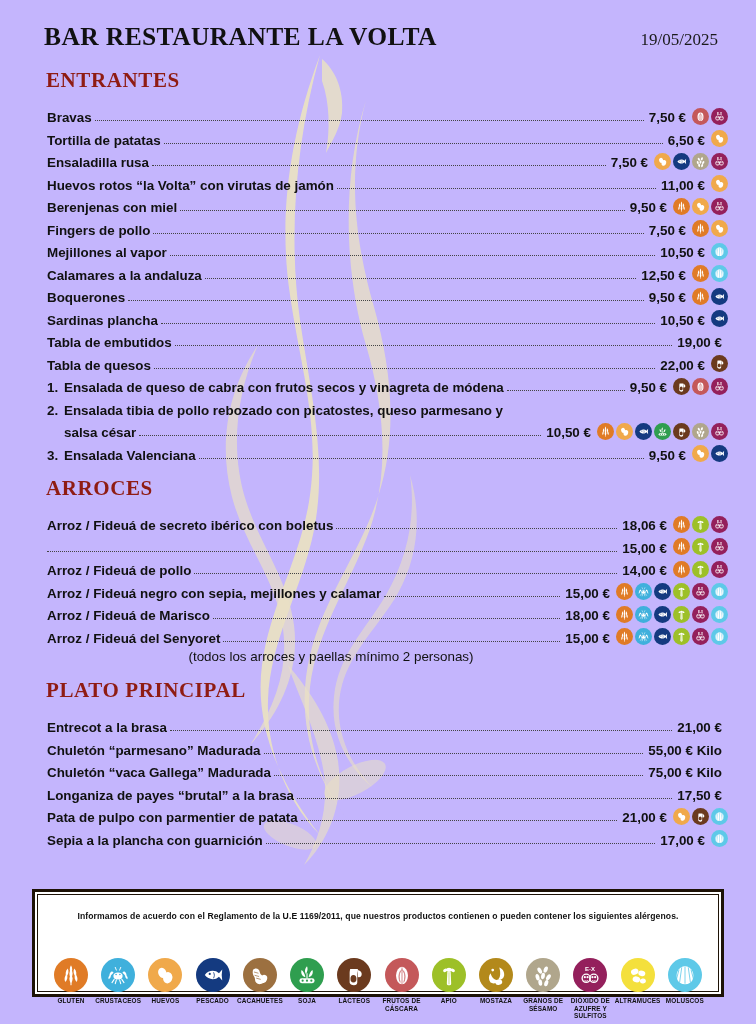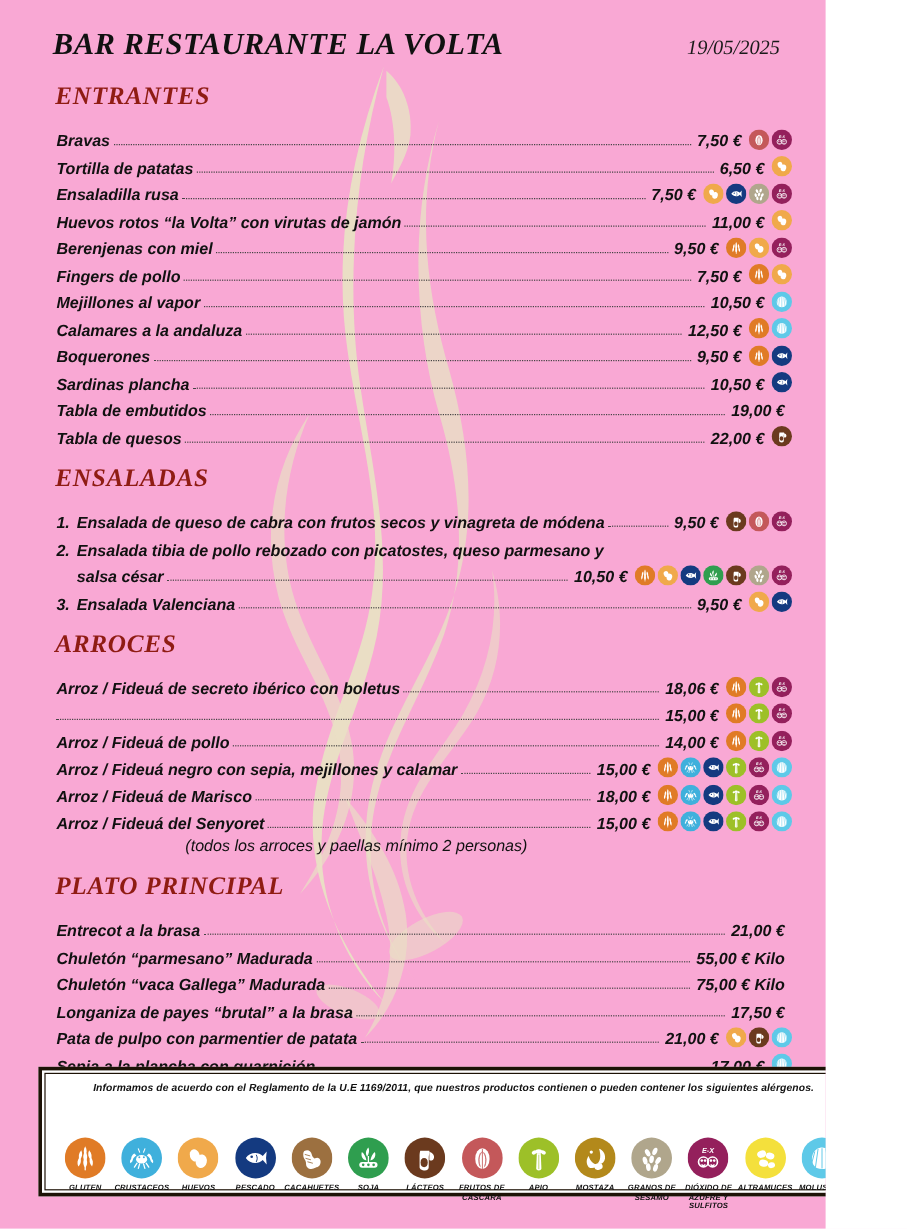--- a/index.html
+++ b/index.html
@@ -6,25 +6,24 @@
   * { box-sizing: border-box; }
   html, body {
     margin: 0; padding: 0;
     width: 756px; height: 1024px;
     background: #ffffff;
     font-family: "Liberation Sans", sans-serif;
   }
 
   #page {
     position: relative;
-    width: 688px;
+    width: 756px;
     height: 1024px;
-    background: #f9a8d4;
+    background: #c4b5fd;
     overflow: hidden;
-    font-style: italic;
   }
 
   
   #watermark {
     position: absolute;
     left: 170px; top: 45px;
     width: 330px; height: 840px;
     z-index: 0;
     pointer-events: none;
     opacity: 1;
@@ -139,21 +138,21 @@
     left: 32px; top: 889px;
     width: 692px; height: 108px;
     border: 3px solid #1d1206;
     background: #ffffff;
     padding: 2px;
     z-index: 3;
   }
   .legend-inner {
     border: 1.5px solid #1d1206;
     width: 100%; height: 100%;
-    padding: 6px 6px 4px 6px;
+    padding: 16px 6px 4px 6px;
     display: flex;
     flex-direction: column;
     align-items: center;
     gap: 28px;
   }
   .legend-note {
     font-size: 8.6px;
     font-weight: bold;
     color: #111;
     text-align: center;
@@ -575,21 +574,20 @@
                         <ellipse cx="48" cy="64" rx="11" ry="14" fill="#6B3A1E"></ellipse>
                       </g>
                     </g>
                   </svg>
                 </span>
               </span>
             </div>
           </div>
         </div>
         <div class="section">
-          <div class="section-head">ENSALADAS</div>
           <div class="rows">
             <div class="row">
               <span class="num">1.</span>
               <span class="name">Ensalada de queso de cabra con frutos secos y vinagreta de módena</span>
               <span class="leader"></span>
               <span class="price">9,50 €</span>
               <span class="icons">
                 <span class="al">
                   <svg viewBox="0 0 100 100" xmlns="http://www.w3.org/2000/svg" width="17" height="17">
                     <ellipse cx="50" cy="50" rx="50" ry="50" fill="#6B3A1E"></ellipse>

